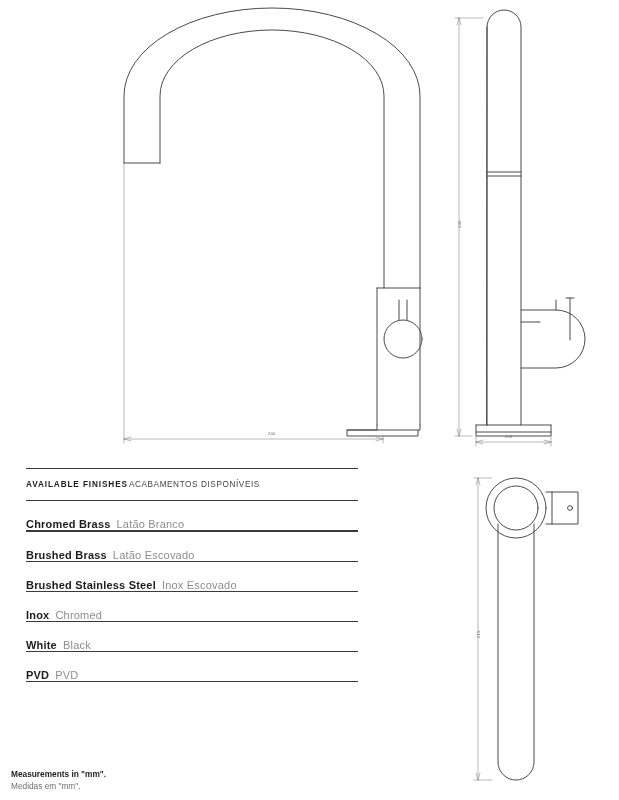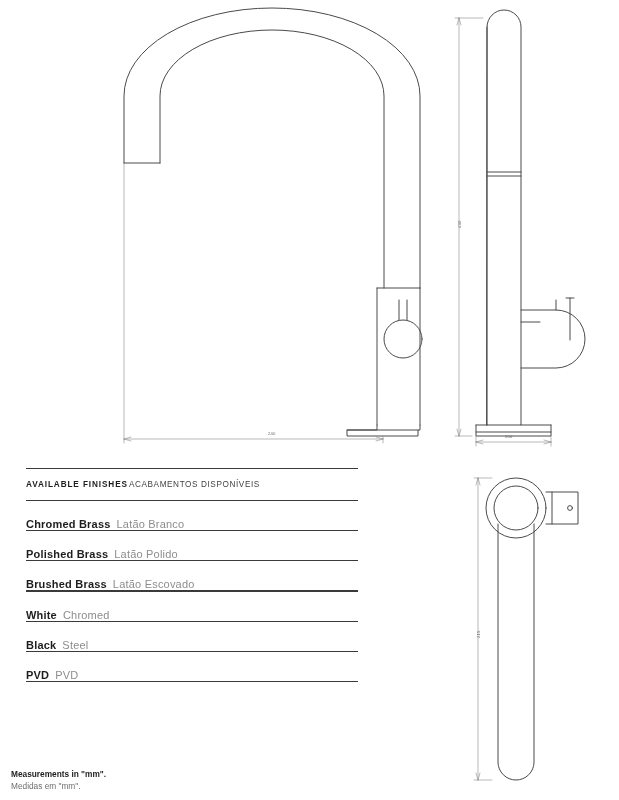--- a/index.html
+++ b/index.html
@@ -205,43 +205,43 @@
       <span class="pt">ACABAMENTOS DISPONÍVEIS</span>
     </div>
     <div class="fin-rule"></div>
 
     <div class="fin-row">
       <span class="en">Chromed Brass</span>
       <span class="pt">Latão Branco</span>
     </div>
     <div class="fin-rule"></div>
 
-    <div class="fin-row">
-      <span class="en">Polished Brass</span>
-      <span class="pt">Latão Polido</span>
-    </div>
     <div class="fin-rule"></div>
 
     <div class="fin-row">
       <span class="en">Brushed Brass</span>
       <span class="pt">Latão Escovado</span>
     </div>
     <div class="fin-rule"></div>
 
+    <div class="fin-row">
+      <span class="en">Brushed Stainless Steel</span>
+      <span class="pt">Inox Escovado</span>
+    </div>
+    <div class="fin-rule"></div>
+
+    <div class="fin-row">
+      <span class="en">Inox</span>
+      <span class="pt">Chromed</span>
+    </div>
     <div class="fin-rule"></div>
 
     <div class="fin-row">
       <span class="en">White</span>
-      <span class="pt">Chromed</span>
-    </div>
-    <div class="fin-rule"></div>
-
-    <div class="fin-row">
-      <span class="en">Black</span>
-      <span class="pt">Steel</span>
+      <span class="pt">Black</span>
     </div>
     <div class="fin-rule"></div>
 
     <div class="fin-row">
       <span class="en">PVD</span>
       <span class="pt">PVD</span>
     </div>
     <div class="fin-rule"></div>
   </div>
 

